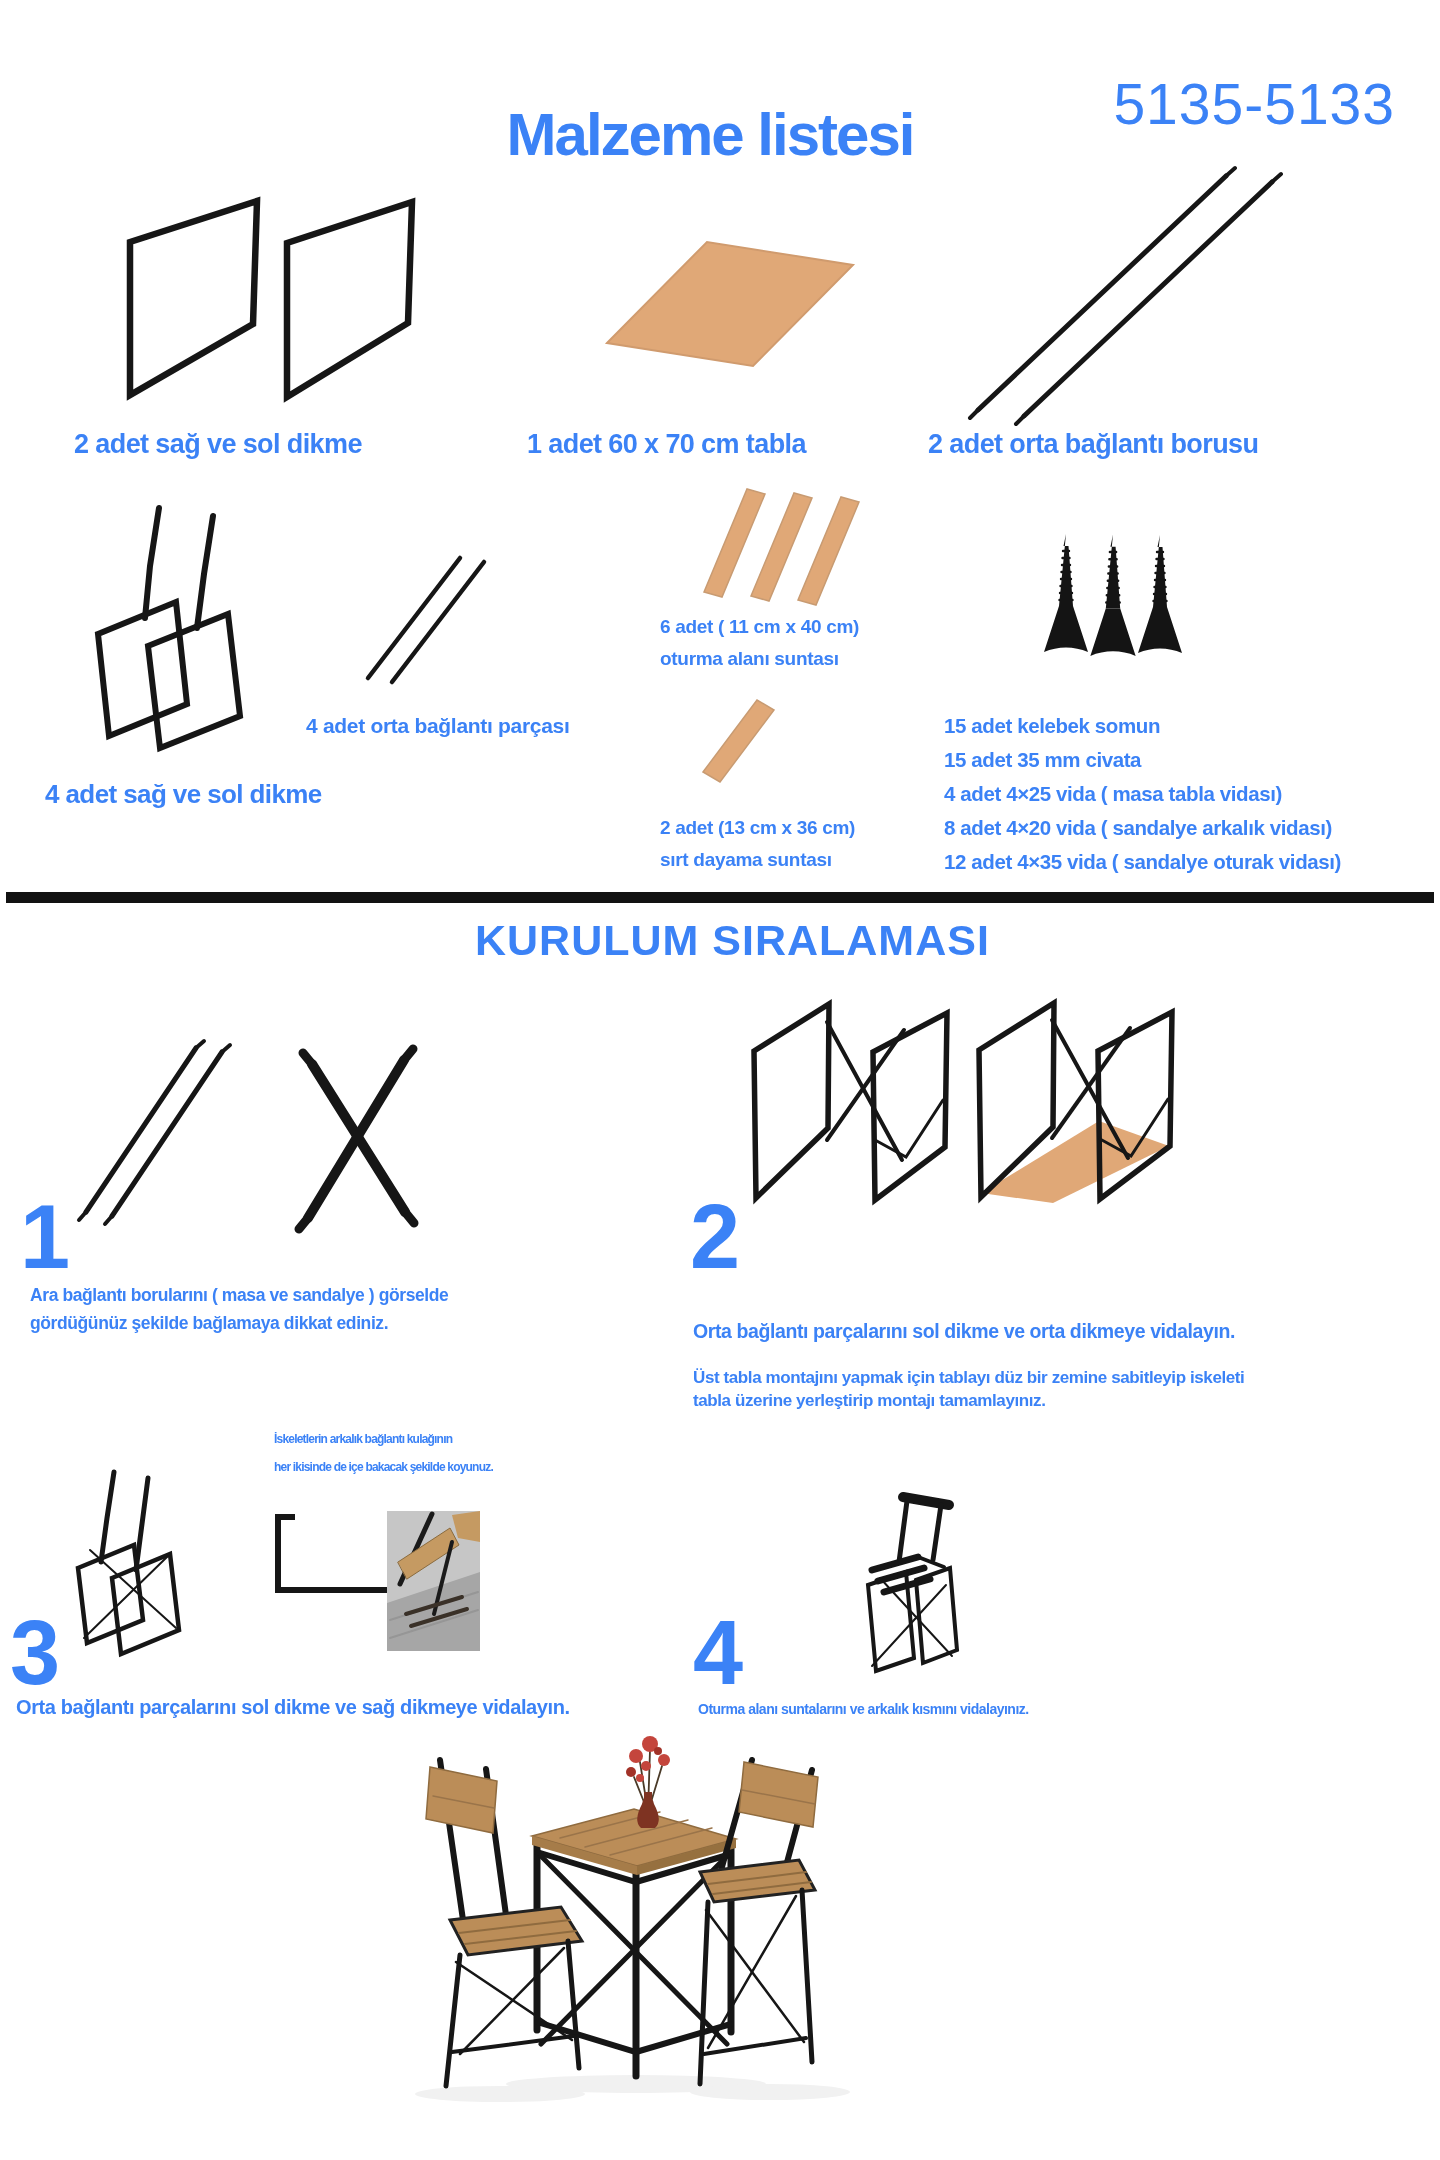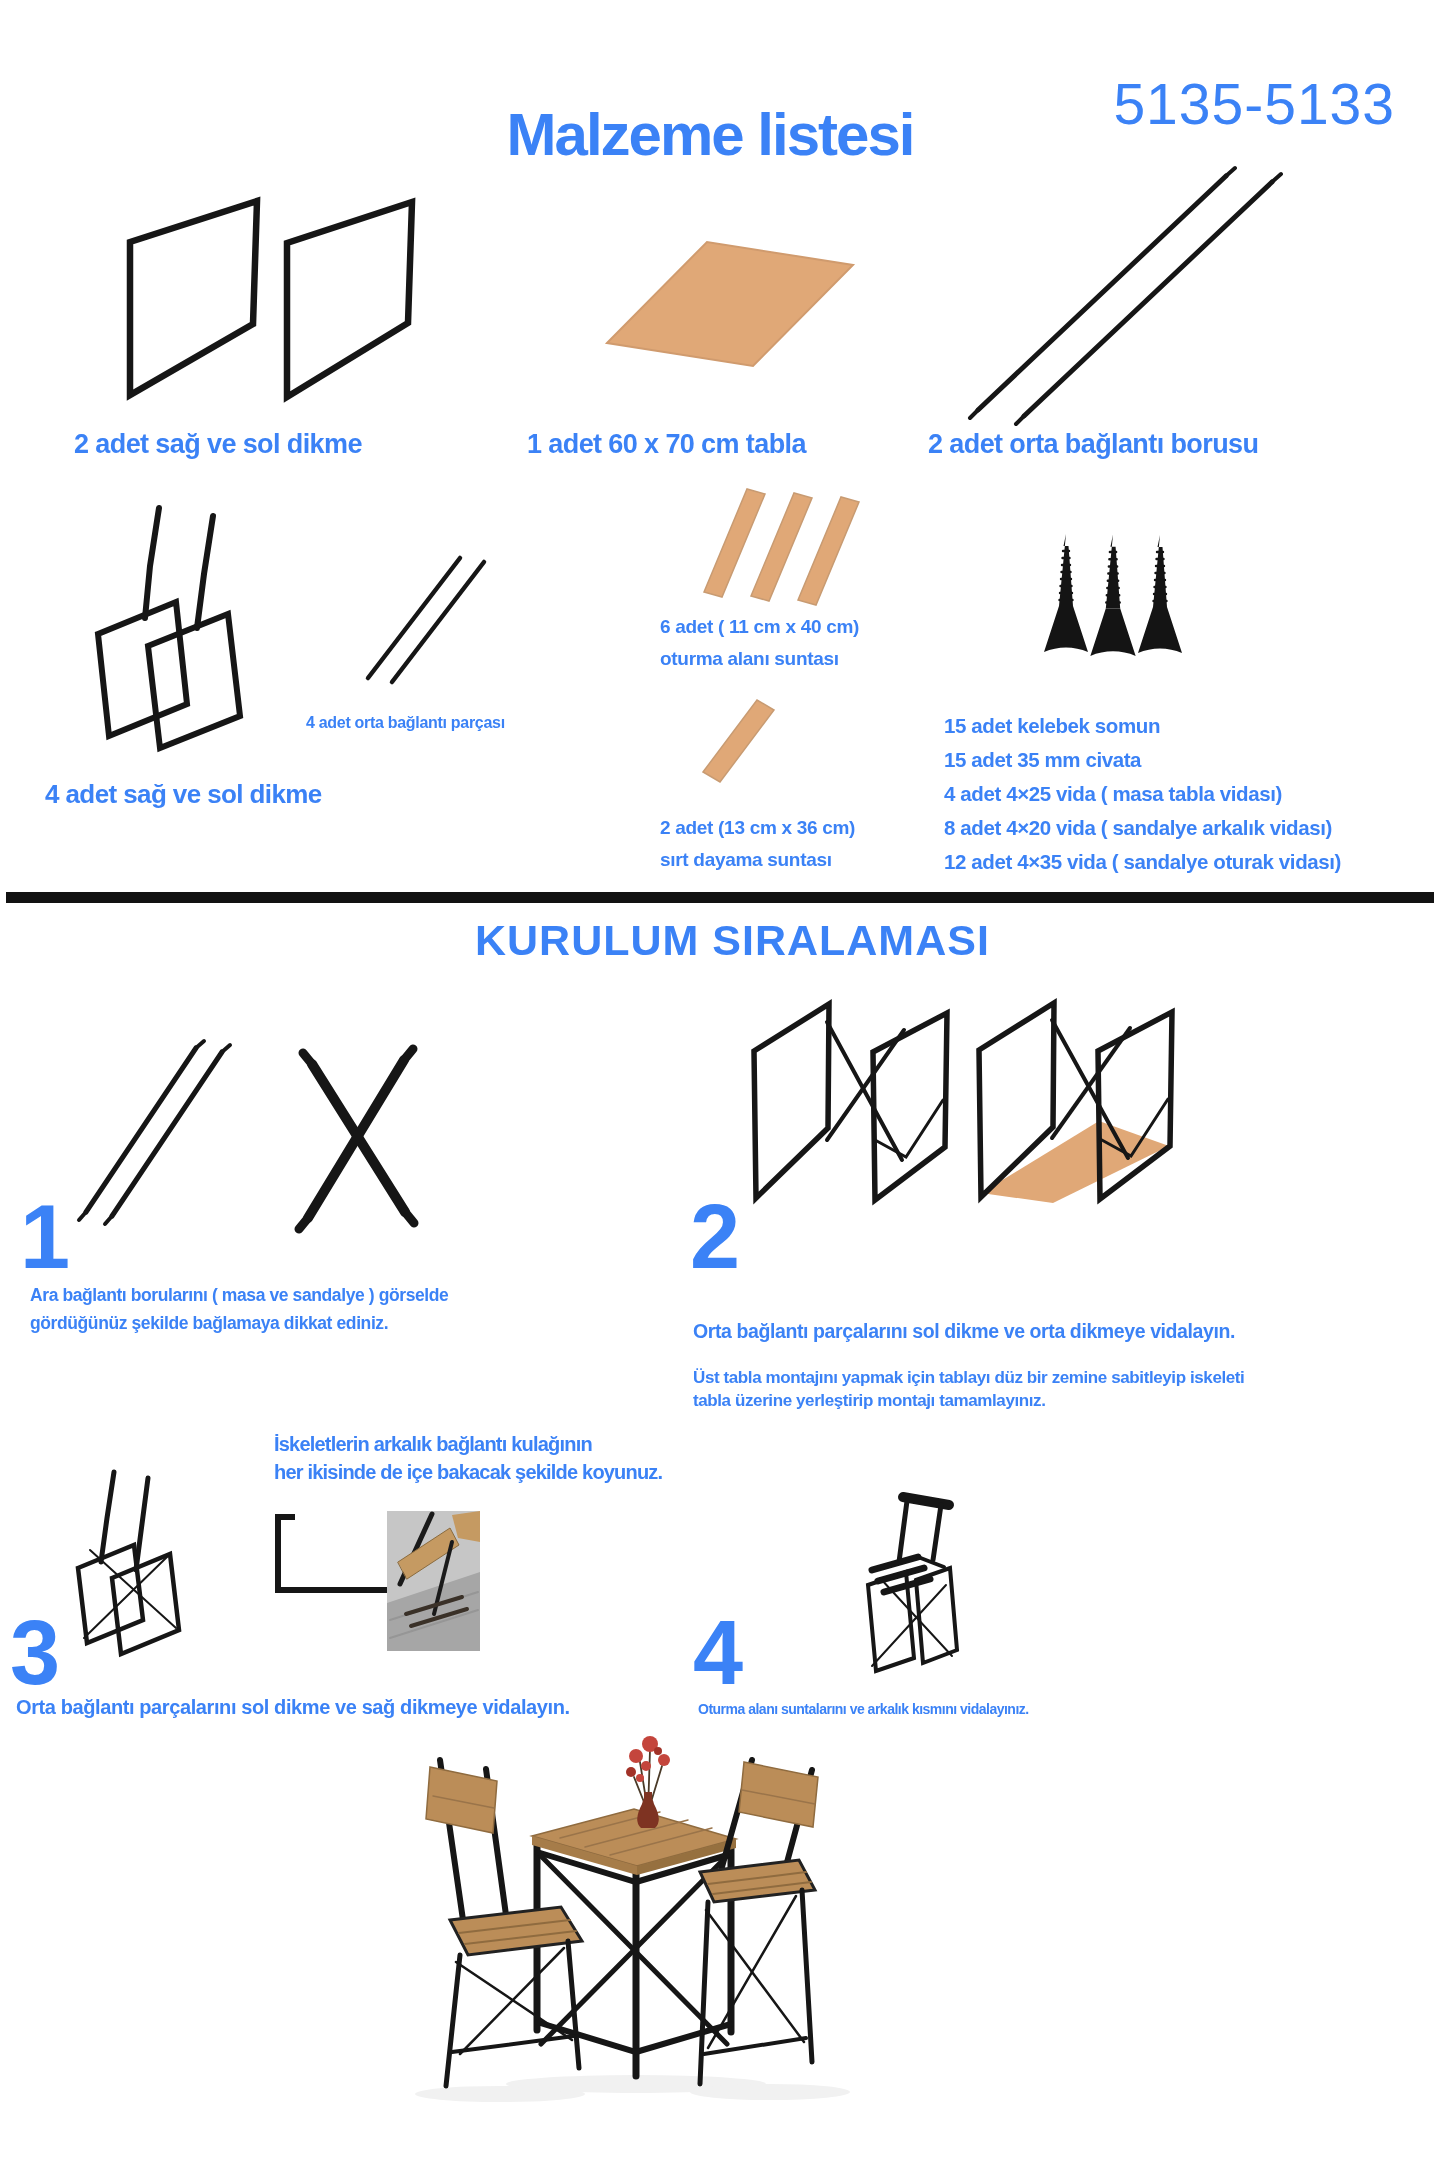--- a/index.html
+++ b/index.html
@@ -13,21 +13,21 @@
   .title{font-size:60px;letter-spacing:-2px;}
   .code{font-size:57px;font-weight:400;letter-spacing:1px;}
   .lbl-lg{font-size:27px;letter-spacing:-0.6px;}
   .lbl-md{font-size:19px;}
   .hw{font-size:20.5px;letter-spacing:-0.4px;}
   .section{font-size:43px;letter-spacing:1px;}
   .stepnum{font-size:90px;line-height:1;letter-spacing:-2px;}
   .s-txt{font-size:17.5px;letter-spacing:-0.4px;}
   .s-txt2{font-size:19.5px;letter-spacing:-0.4px;}
   .s-txt3{font-size:17px;letter-spacing:-0.4px;}
-  .s-note{font-size:20px;letter-spacing:-0.8px;}
+  .s-note{font-size:12px;letter-spacing:-0.8px;}
   .s-big{font-size:20px;letter-spacing:-0.4px;}
   .s-small{font-size:14px;letter-spacing:-0.5px;}
   .ctr{text-align:center;}
 </style>
 </head>
 <body>
 
 <div class="page">
 
   <svg class="art" viewBox="0 0 1440 2160" fill="none" stroke="#161616" stroke-linecap="round" stroke-linejoin="miter">
@@ -210,21 +210,21 @@
   <div class="txt title ctr" style="left:410px;top:100px;width:600px;">Malzeme listesi</div>
 
   <div class="txt code" style="left:1050px;top:72px;width:345px;text-align:right;">5135-5133</div>
 
   <div class="txt lbl-lg" style="left:66px;top:429px;margin-left:8px;">2 adet sağ ve sol dikme</div>
 
   <div class="txt lbl-lg" style="left:527px;top:429px;">1 adet 60 x 70 cm tabla</div>
 
   <div class="txt lbl-lg" style="left:928px;top:429px;">2 adet orta bağlantı borusu</div>
 
-  <div class="txt lbl-md" style="left:306px;top:714px;font-size:16px;">4 adet orta bağlantı parçası</div>
+  <div class="txt lbl-md" style="left:306px;top:714px;font-size:21px;">4 adet orta bağlantı parçası</div>
 
   <div class="txt" style="left:45px;top:780px;font-size:26px;letter-spacing:-0.6px;">4 adet sağ ve sol dikme</div>
 
   <div class="txt lbl-md" style="left:660px;top:616px;">6 adet ( 11 cm x 40 cm)</div>
   <div class="txt lbl-md" style="left:660px;top:648px;">oturma alanı suntası</div>
 
   <div class="txt lbl-md" style="left:660px;top:817px;">2 adet (13 cm x 36 cm)</div>
   <div class="txt lbl-md" style="left:660px;top:849px;">sırt dayama suntası</div>
 
   <div class="txt hw" style="left:944px;top:714px;">15 adet kelebek somun</div>

